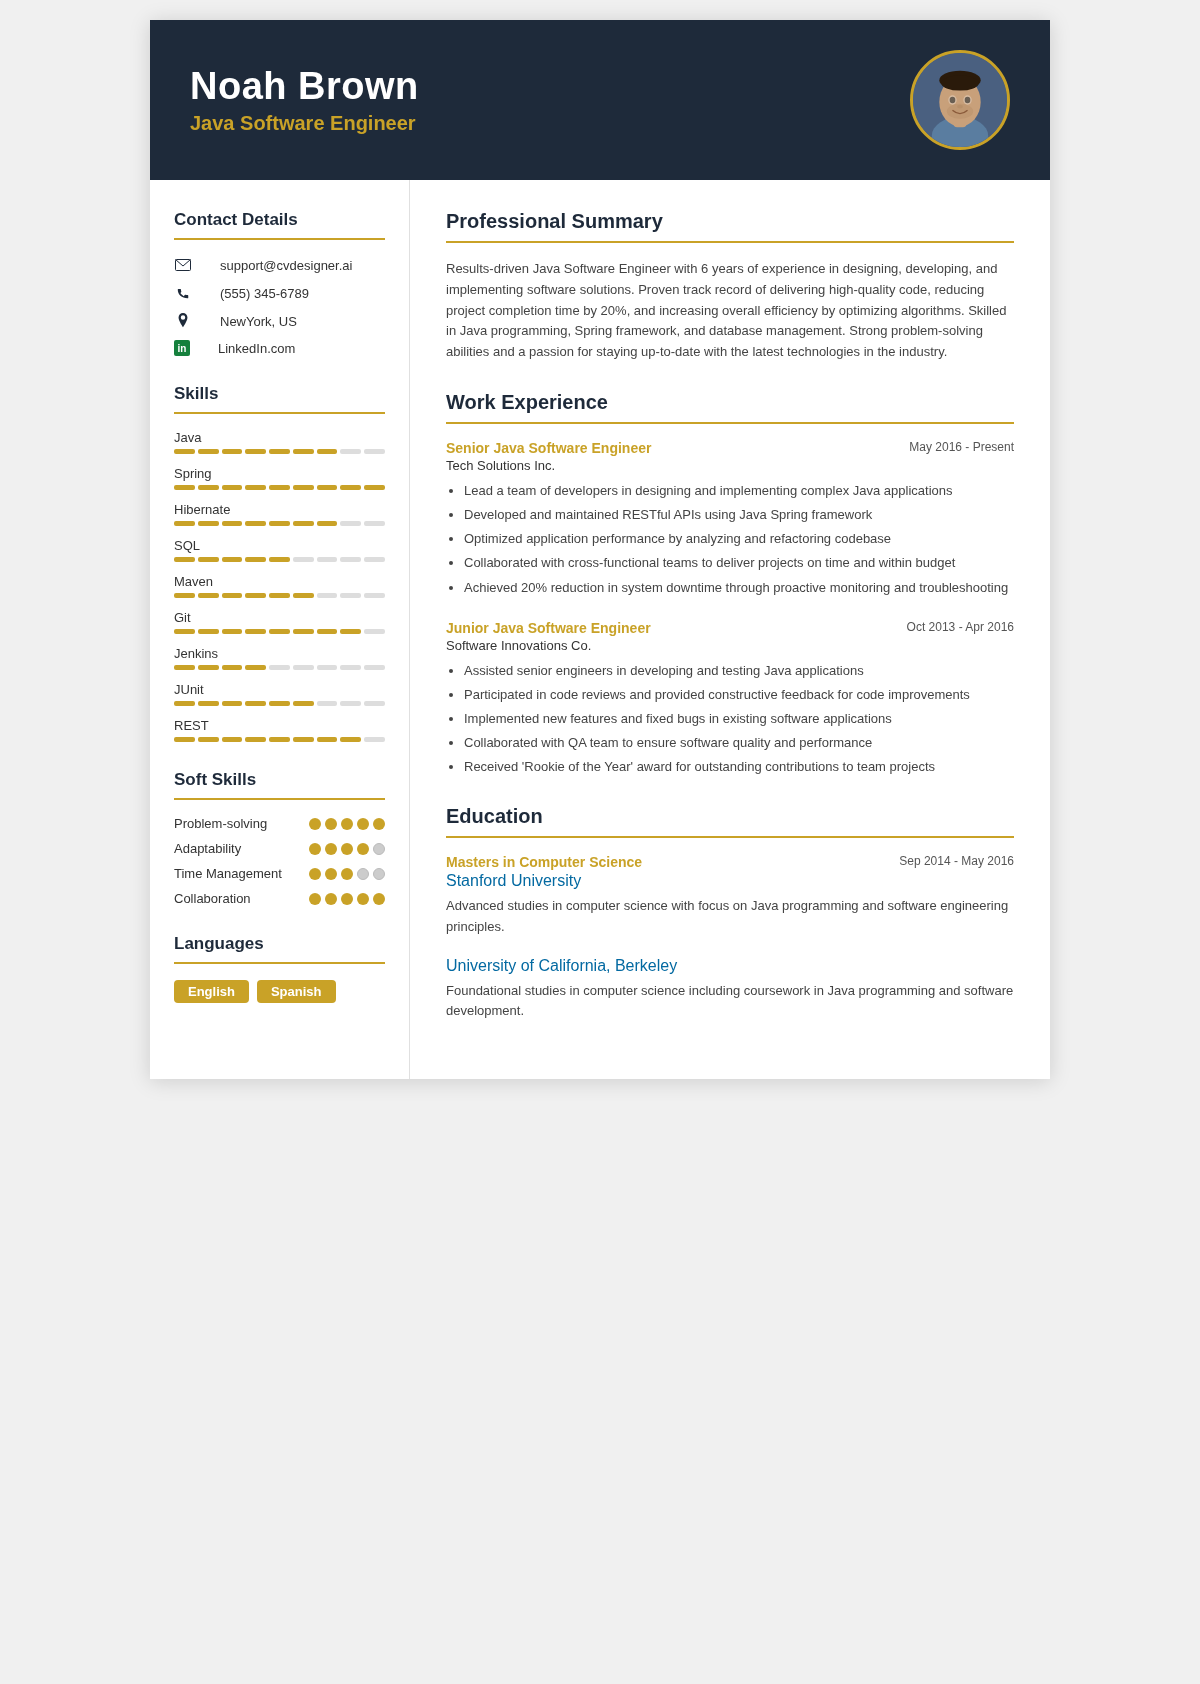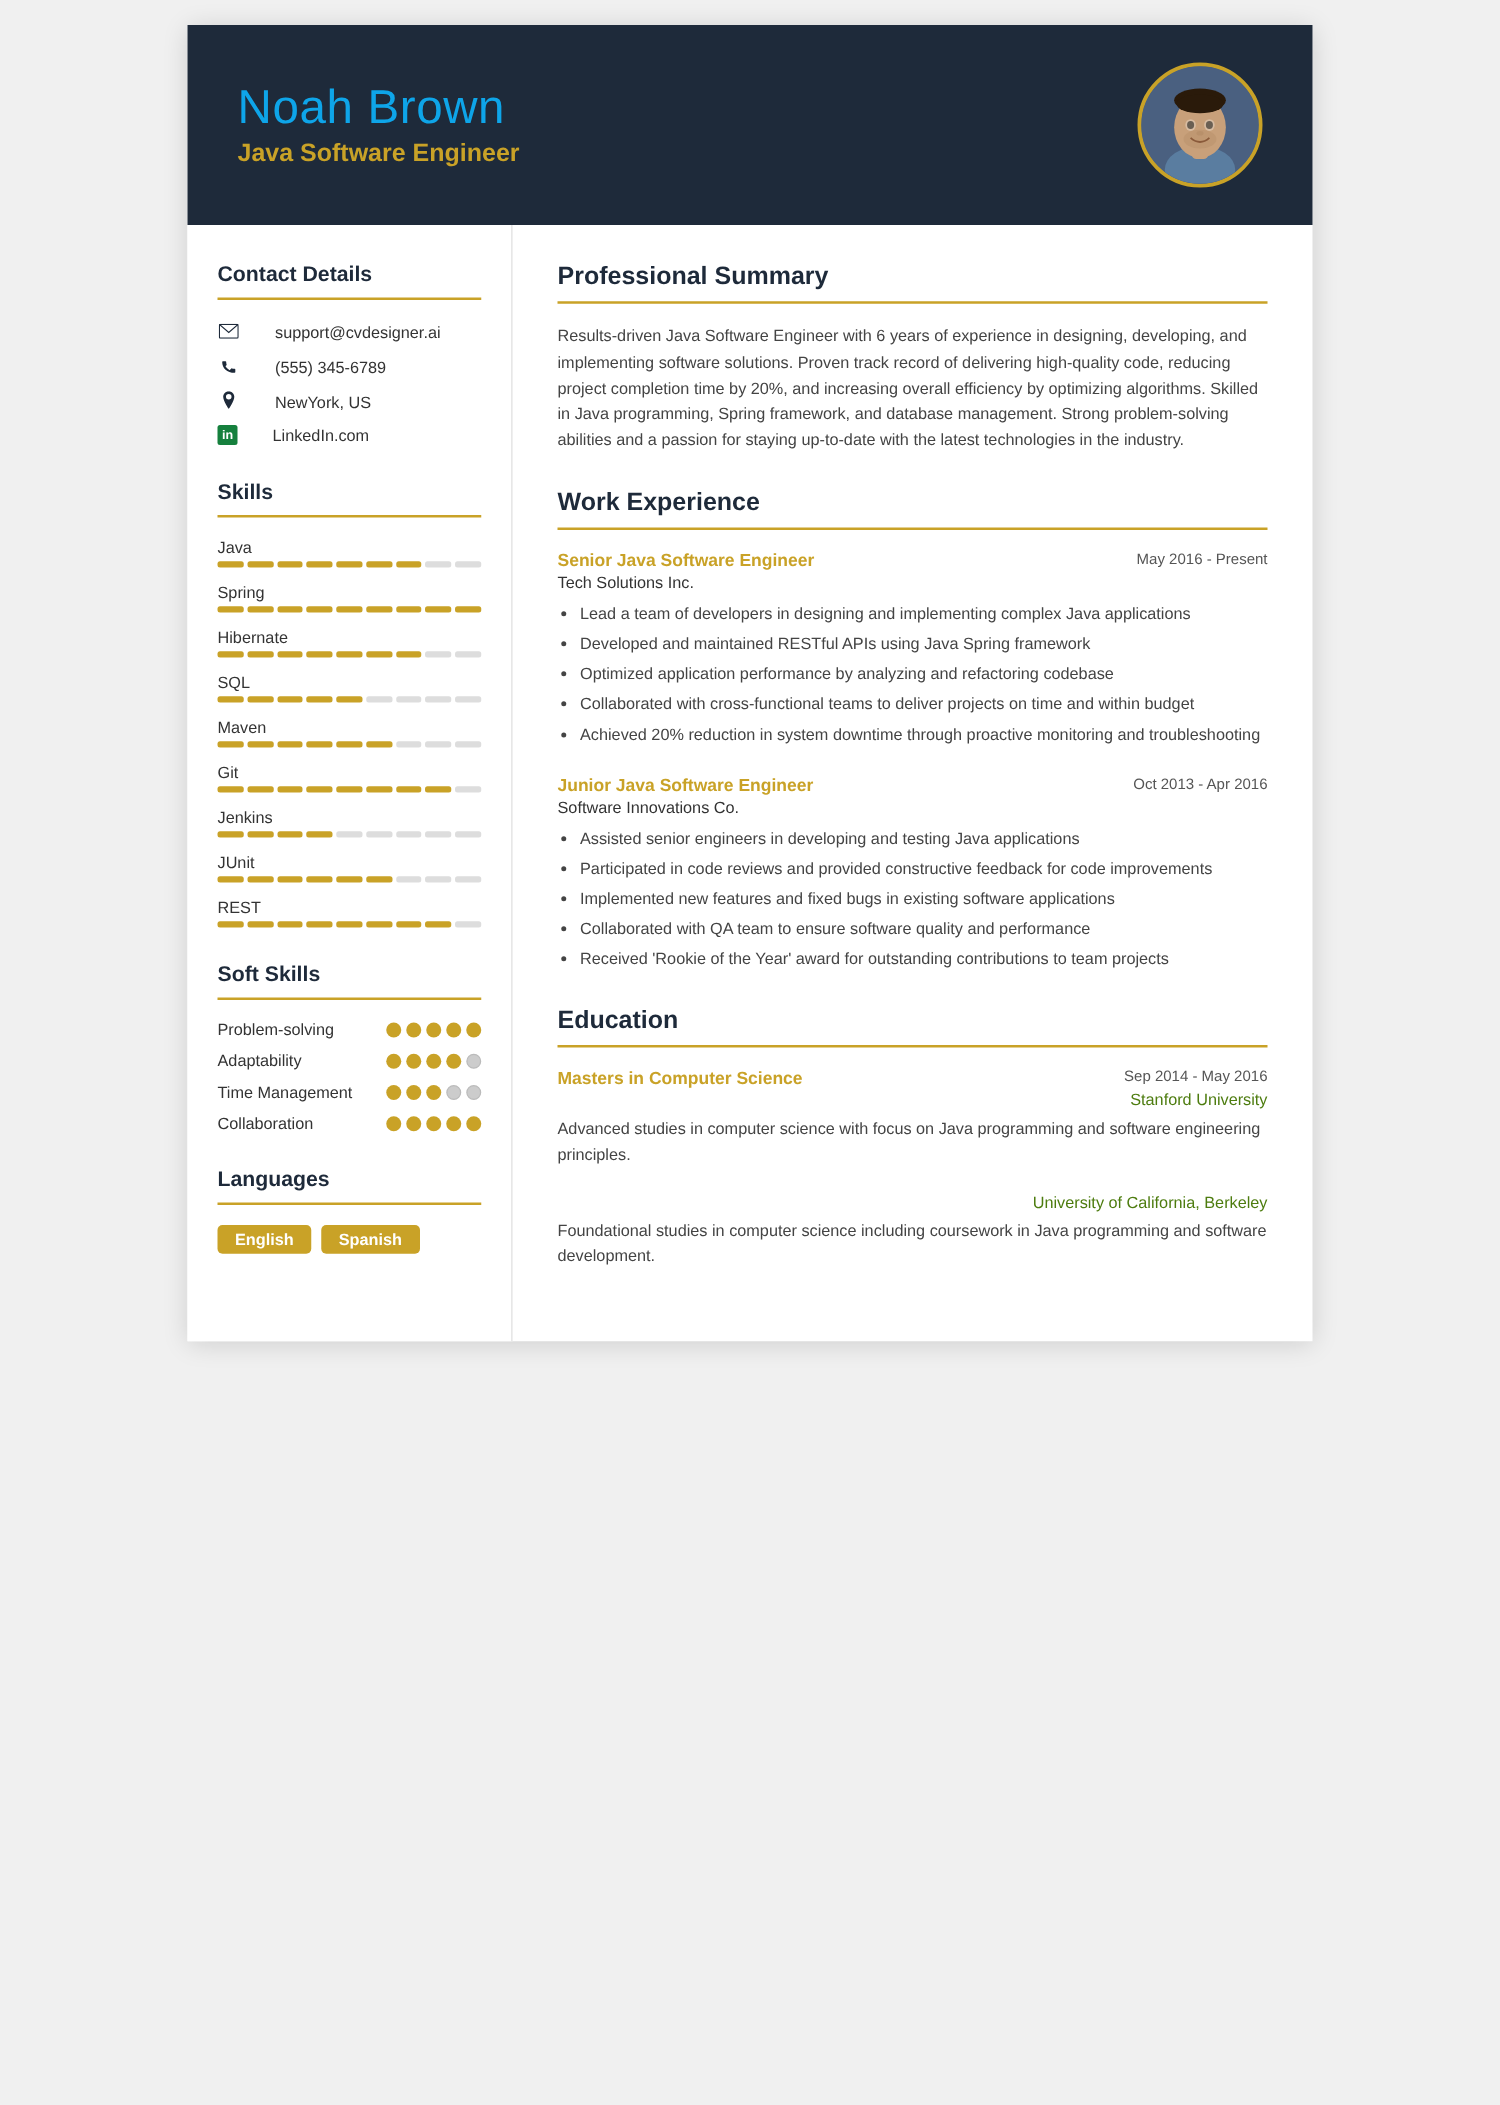--- a/index.html
+++ b/index.html
@@ -20,23 +20,23 @@
     
     .header {
       background: #1e2a3a;
       padding: 30px 40px;
       display: flex;
       align-items: center;
       justify-content: space-between;
     }
     .header-left {}
     .header-name {
-      color: #0ea5e9;
+      color: #ffffff;
       font-size: 38px;
-      font-weight: 400;
+      font-weight: 700;
       letter-spacing: 0.5px;
     }
     .header-title {
       color: #c9a227;
       font-size: 20px;
       font-weight: 600;
       margin-top: 4px;
     }
     .header-avatar {
       width: 100px;
@@ -237,24 +237,23 @@
       font-size: 14px;
       font-weight: 700;
     }
     .edu-date {
       font-size: 12px;
       color: #555;
       white-space: nowrap;
       margin-left: 10px;
     }
     .edu-school {
-      font-size: 13px;
-      color: #4d7c0f;
+      font-size: 16px;
+      color: #0369a1;
       margin-bottom: 6px;
-      text-align: right;
     }
     .edu-desc {
       font-size: 13px;
       color: #444;
       line-height: 1.55;
     }
   </style>
 </head>
 <body>
 

